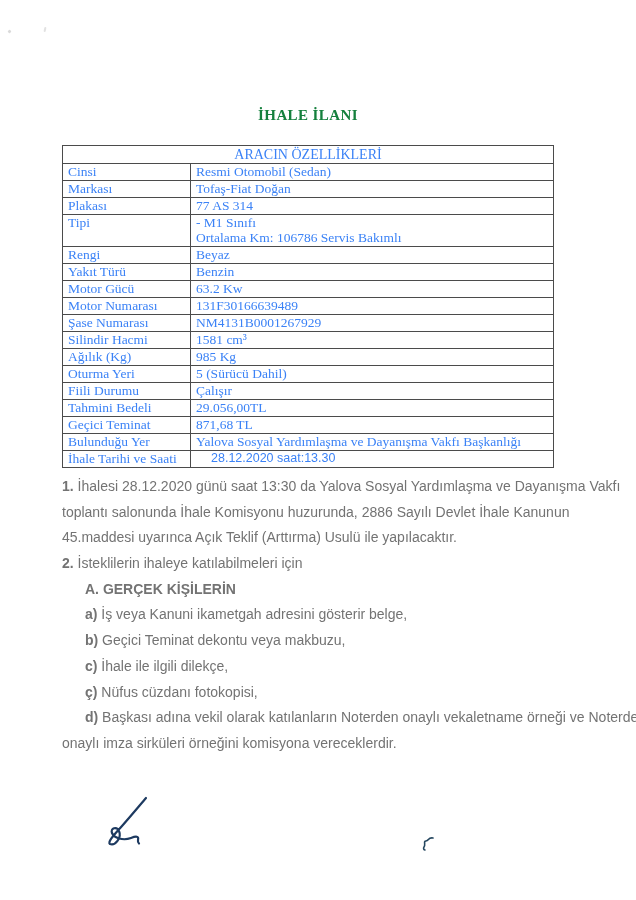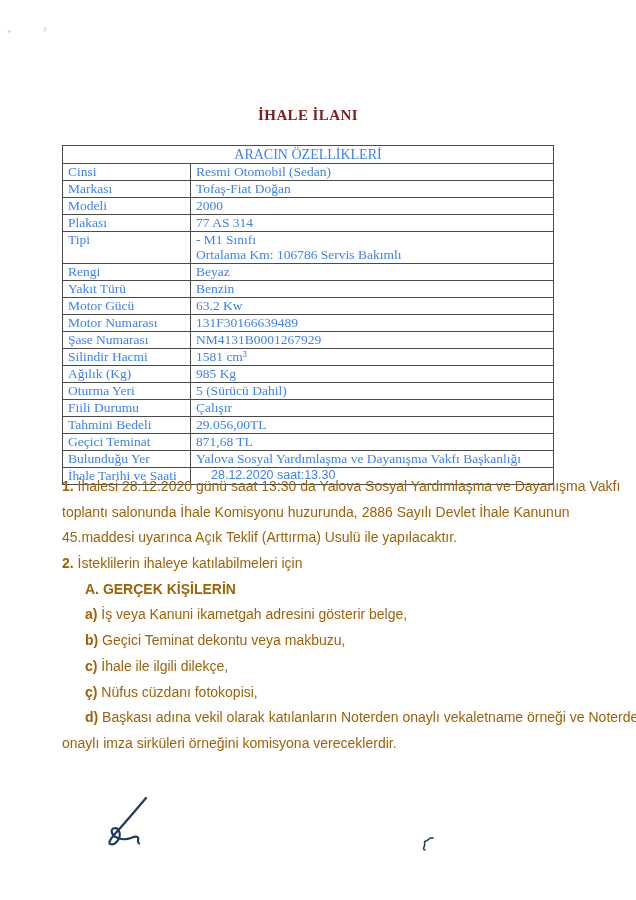--- a/index.html
+++ b/index.html
@@ -11,21 +11,21 @@
     font-family:"Liberation Serif", serif;
     color:#1c1c1c;
   }
   .speck{position:absolute;background:#c6c6c6;opacity:.65;border-radius:1px;}
   .speck1{left:8px;top:30px;width:3px;height:3px;transform:rotate(40deg);}
   .speck2{left:44px;top:27px;width:2px;height:5px;transform:rotate(12deg);opacity:.5;}
 
   .doc-title{
     position:absolute;left:62px;top:107px;width:492px;
     text-align:center;font-weight:bold;font-size:15px;
-    letter-spacing:.4px;color:#7f1d1d;
+    letter-spacing:.4px;color:#15803d;
   }
 
   table.spec{
     position:absolute;left:62px;top:145px;width:492px;
     border-collapse:collapse;
     font-size:13.5px;line-height:15px;color:#3b82f6;
   }
   table.spec th, table.spec td{
     border:1px solid #4b4b4b;
     padding:0 4px 1px 5px;
@@ -35,21 +35,21 @@
   table.spec th{
     text-align:center;font-size:14px;padding:1px 4px;
   }
   table.spec td.label{width:118px;}
   table.spec td.value{white-space:pre-line;margin-left:25px;}
   table.spec td.value.sans{font-family:"Liberation Sans", sans-serif;font-size:12.5px;padding-left:20px;}
 
   .body-text{
     position:absolute;left:62px;top:474px;width:520px;
     font-family:"Liberation Sans", sans-serif;
-    font-size:14px;color:#a16207;
+    font-size:14px;color:#737373;
   }
   .body-line{line-height:25.7px;height:25.7px;white-space:nowrap;}
   .body-line.indent{padding-left:23px;}
   .body-line b{font-weight:bold;}
 
   .signature-wrap{position:absolute;left:100px;top:794px;width:60px;height:56px;}
   .squiggle-wrap{position:absolute;left:420px;top:835px;width:18px;height:20px;}
   svg{display:block;}
 </style>
 </head>
@@ -67,24 +67,20 @@
     </tr>
   </thead>
   <tbody id="spec-rows">
       <tr>
         <td class="label">Cinsi</td>
         <td class="value">Resmi Otomobil (Sedan)</td>
       </tr>
       <tr>
         <td class="label">Markası</td>
         <td class="value">Tofaş-Fiat Doğan</td>
-      </tr>
-      <tr>
-        <td class="label">Modeli</td>
-        <td class="value">2000</td>
       </tr>
       <tr>
         <td class="label">Plakası</td>
         <td class="value">77 AS 314</td>
       </tr>
       <tr>
         <td class="label">Tipi</td>
         <td class="value">- M1 Sınıfı
 Ortalama Km: 106786 Servis Bakımlı</td>
       </tr>

